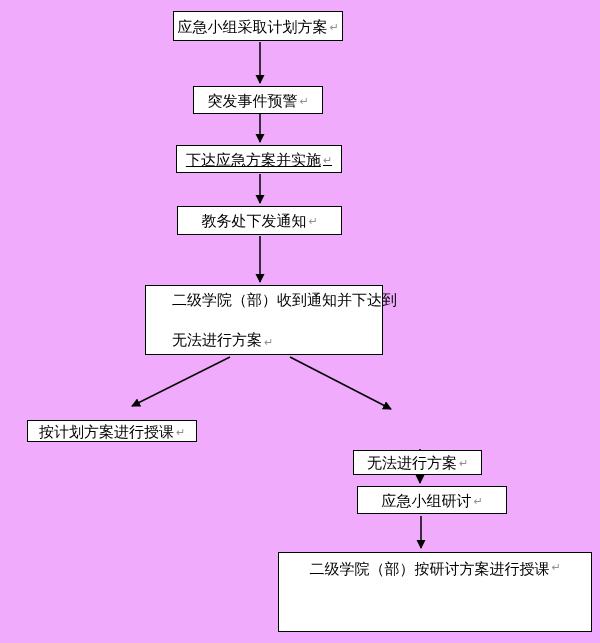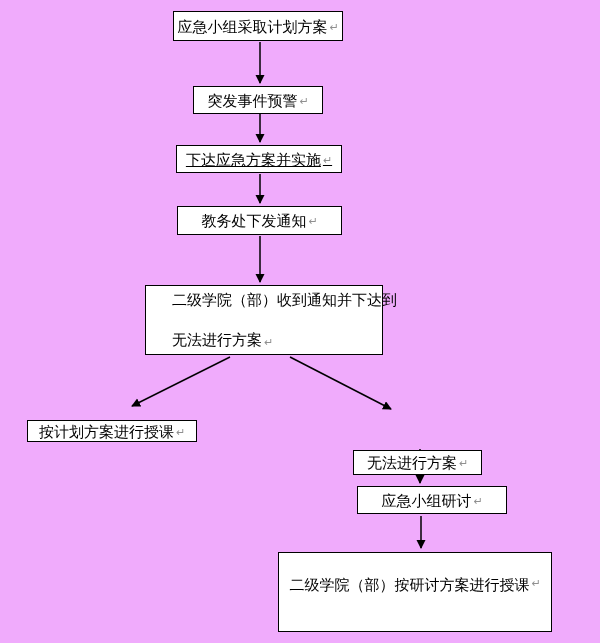--- a/index.html
+++ b/index.html
@@ -53,23 +53,23 @@
     align-items: flex-start;
     justify-content: center;
     padding-left: 26px;
     line-height: 30px;
     gap: 10px;
   }
   #node-teach-by-plan       { left: 27px;  top: 420px; width: 170px; height: 22px; }
   #node-plan-infeasible     { left: 353px; top: 422px; width: 129px; height: 25px; margin-top: 28px; }
   #node-group-discussion    { left: 357px; top: 486px; width: 150px; height: 28px; }
   #node-teach-by-discussed-plan {
-    left: 278px; top: 552px; width: 274px; height: 80px;
+    left: 278px; top: 552px; width: 314px; height: 80px;
     align-items: flex-start;
-    padding-top: 24px;
+    padding-top: 8px;
   }
 </style>
 </head>
 <body>
 
 <div id="canvas">
 
   <svg id="connectors" viewBox="0 0 600 643" xmlns="http://www.w3.org/2000/svg">
     <defs>
       <marker id="ah" markerUnits="userSpaceOnUse" markerWidth="10" markerHeight="10" refX="8" refY="4.5" orient="auto">

